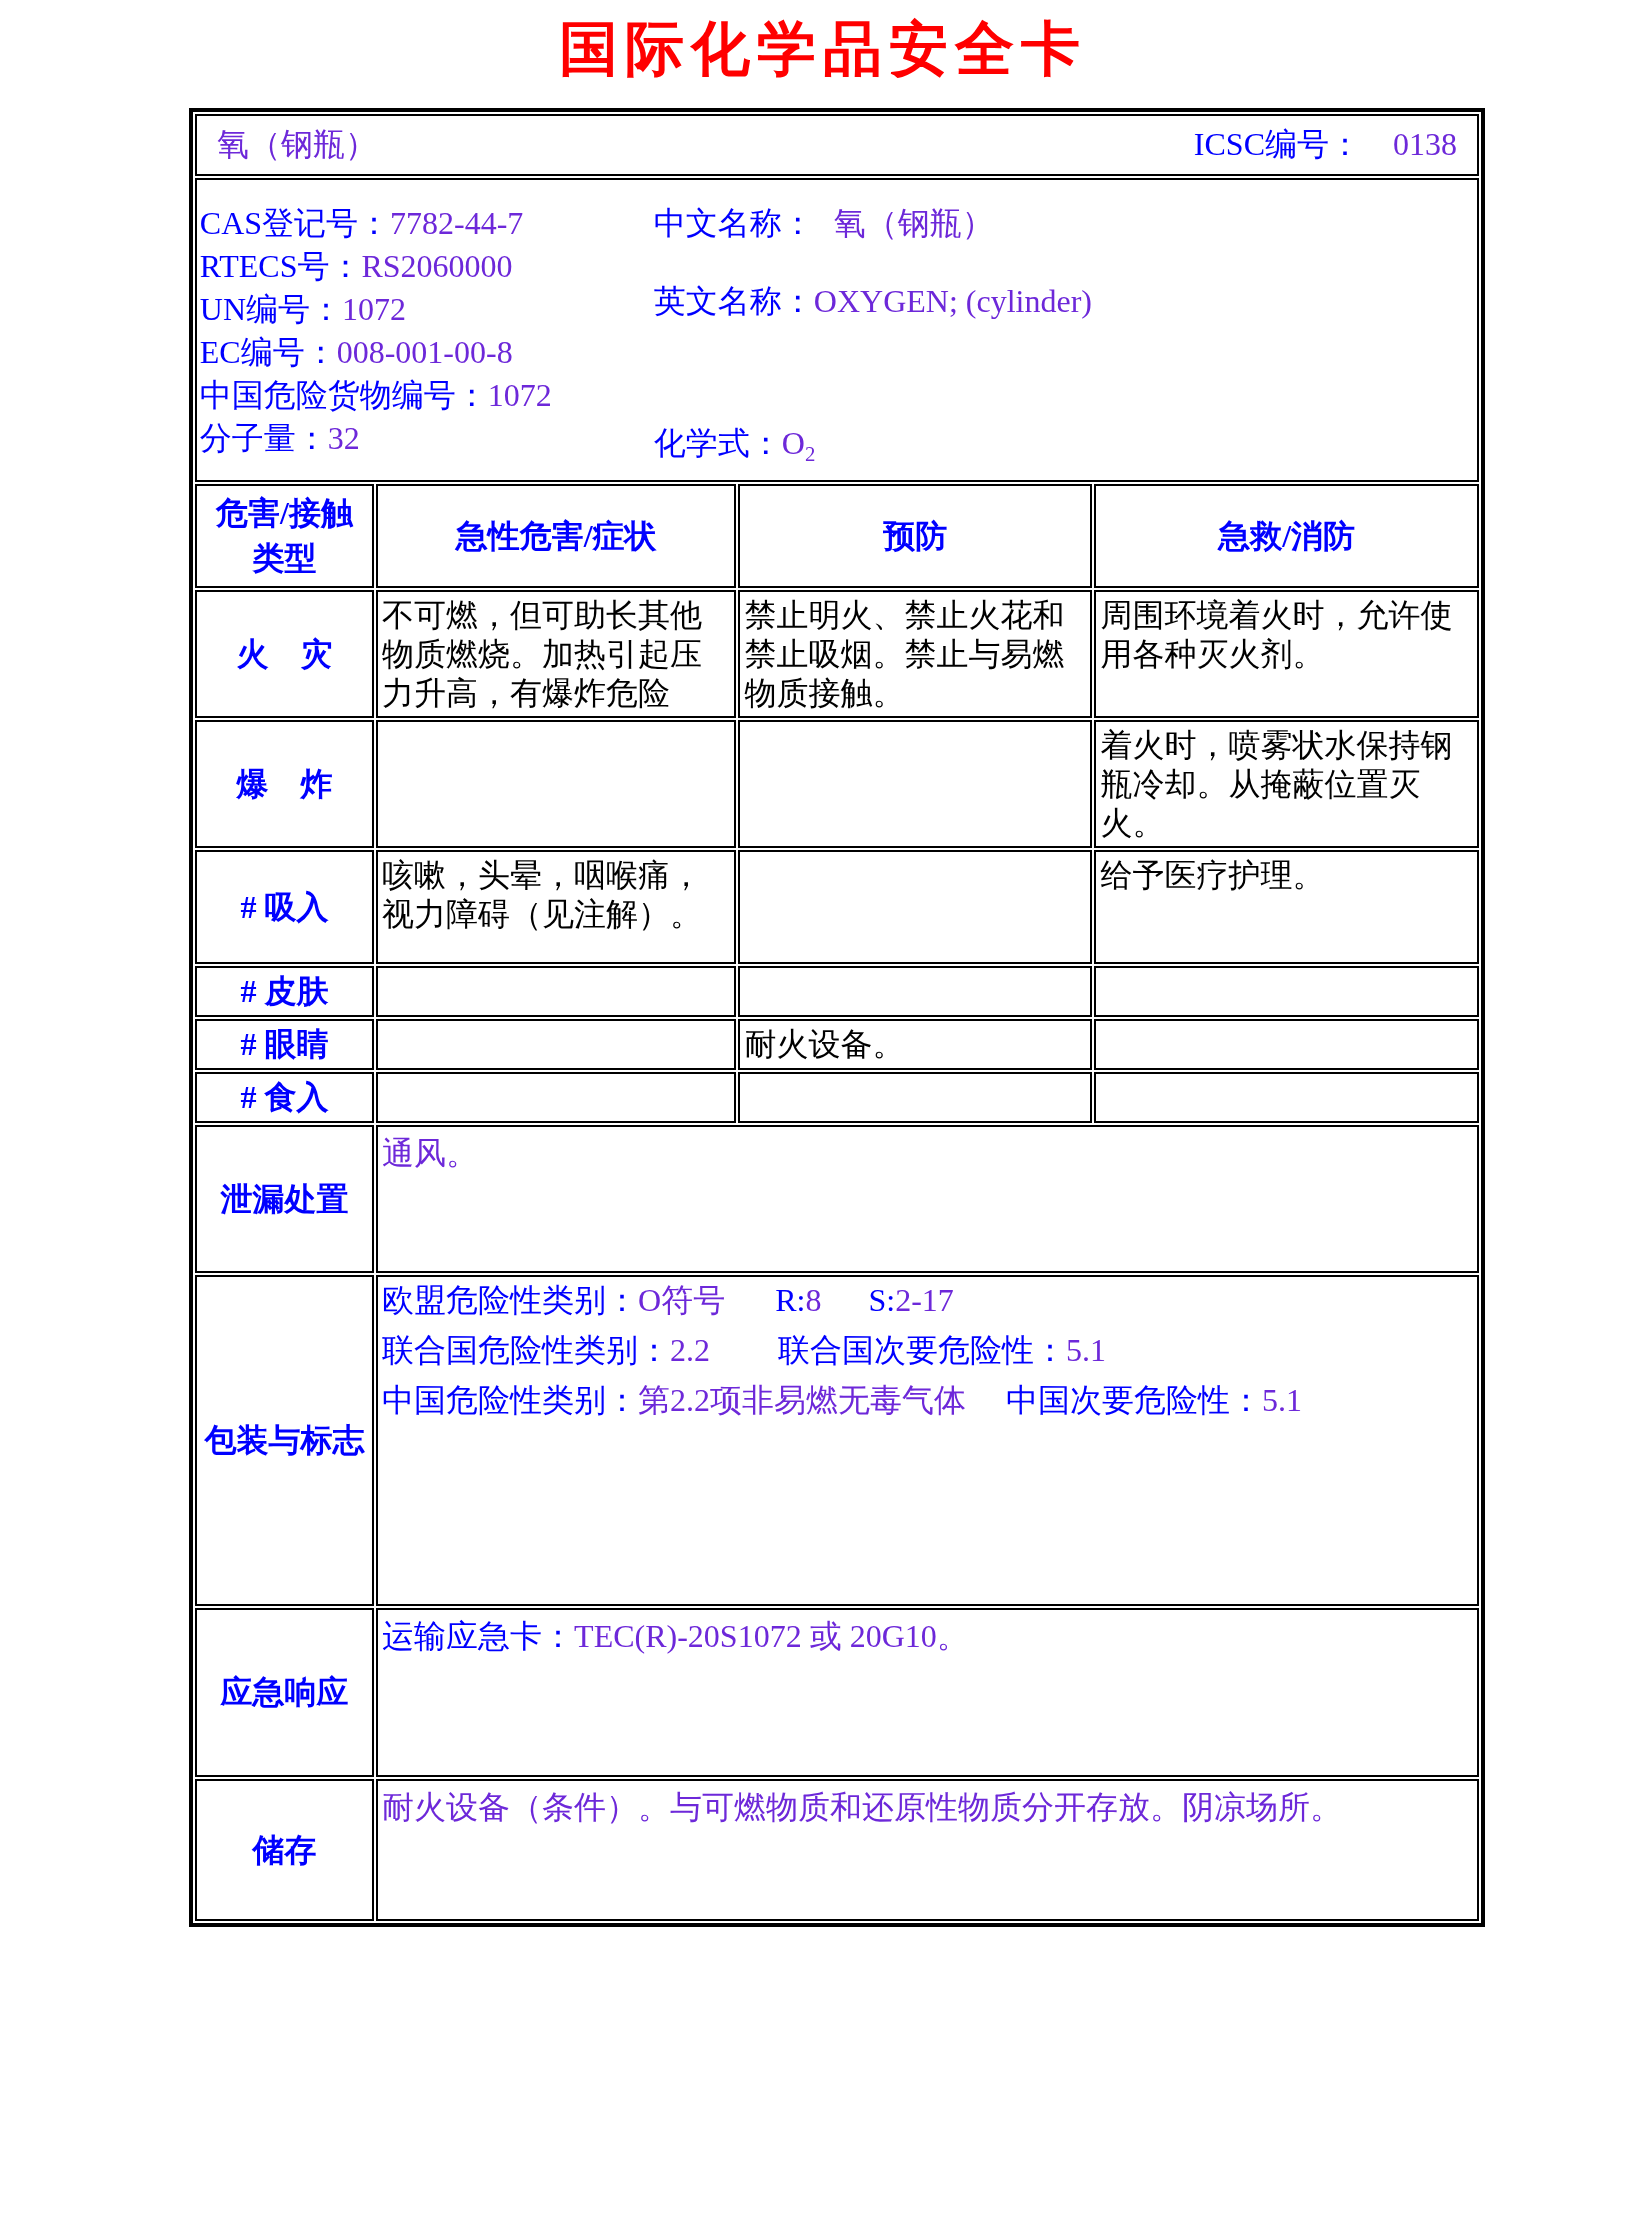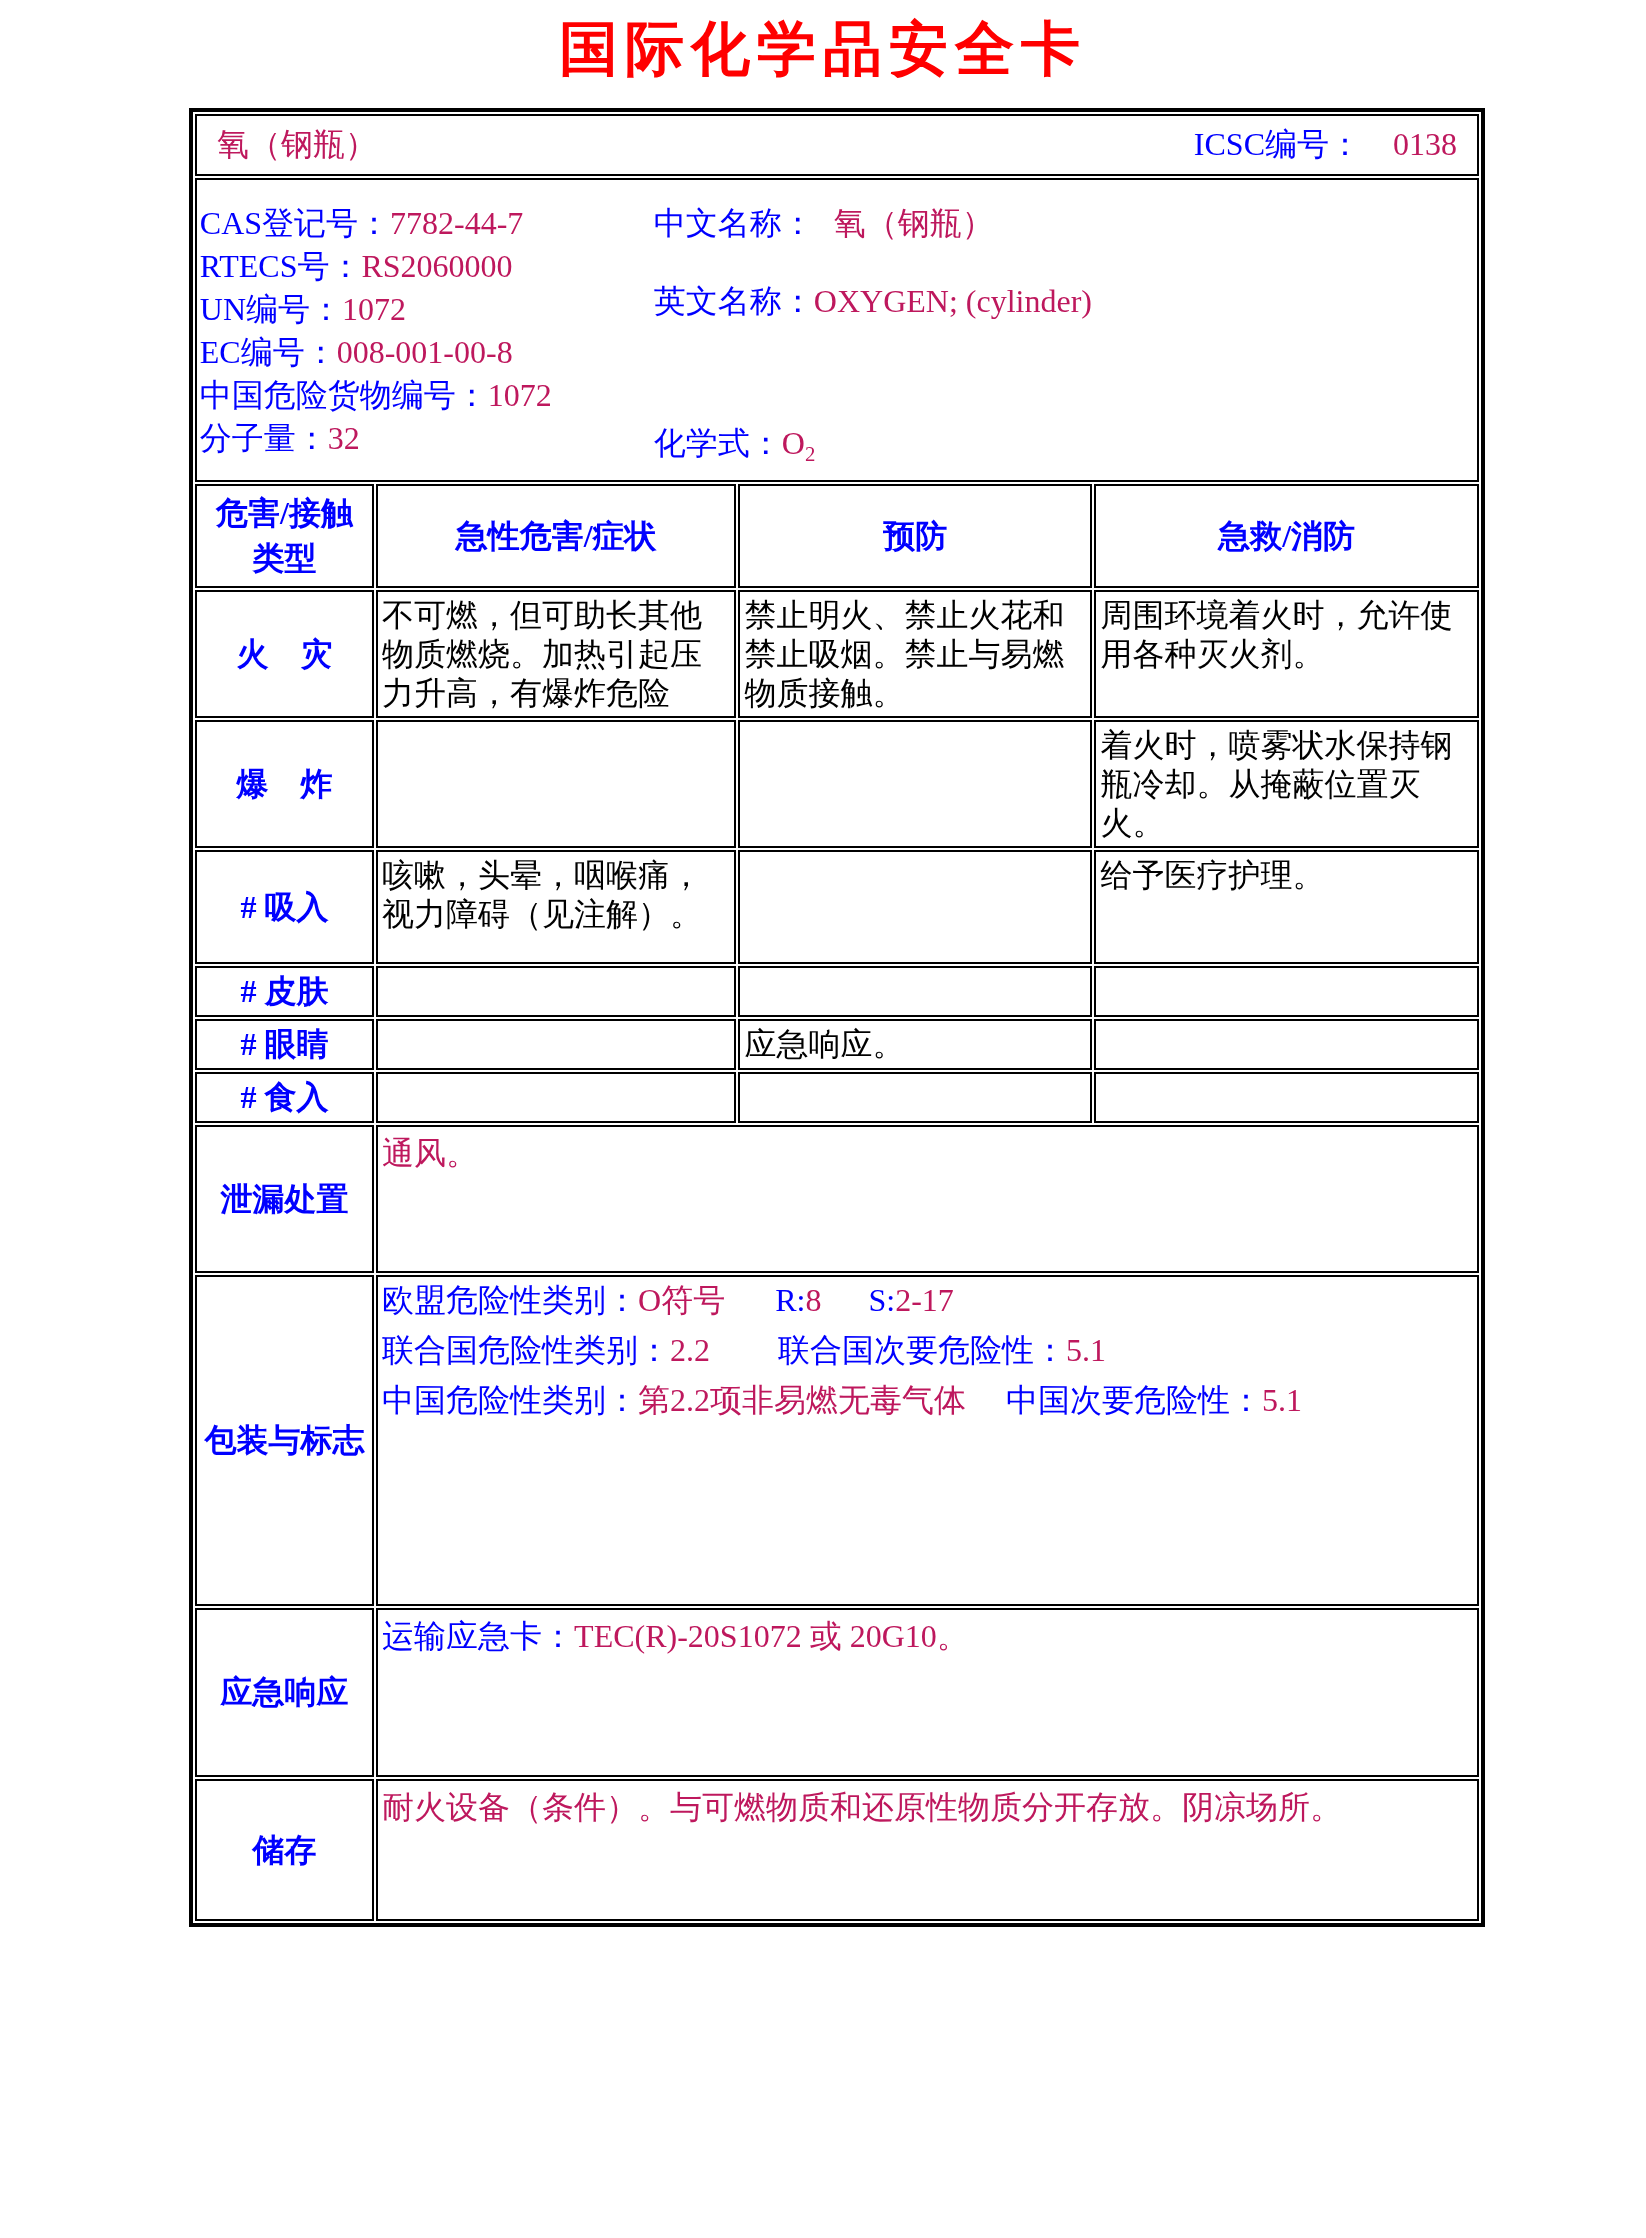--- a/index.html
+++ b/index.html
@@ -27,21 +27,21 @@
     border-collapse: separate;
     border-spacing: 2.8px;
     background: #fff;
   }
   col.c1 { width: 14%; }
   col.c2 { width: 28.2%; }
   col.c3 { width: 27.7%; }
   col.c4 { width: 30.1%; }
   td, th { border: 2.1px solid #000; background: #fff; }
   .lbl { color: #0000ff; font-weight: normal; }
-  .black { color: #be185d; font-weight: normal; }
+  .black { color: #6d28d9; font-weight: normal; }
   
   .name-cell { vertical-align: middle; padding: 0 20px; }
   .name-flex { display: flex; justify-content: space-between; align-items: center; }
   .icsc-val { margin-left: 32px; }
   
   .ids-cell { vertical-align: top; padding: 4.2px 1.4px 4.2px 2.8px; }
   .ids-flex { display: flex; margin-top: 18px; }
   .ids-left { width: 454px; flex: 0 0 auto; }
   .ids-right { flex: 1 1 auto; }
   .id-line { line-height: 43px; white-space: nowrap; }
@@ -156,21 +156,21 @@
     <tr style="height:44px">
       <td class="lblcell"># 皮肤</td>
       <td class="content"></td>
       <td class="content"></td>
       <td class="content"></td>
     </tr>
 
     <tr style="height:44px">
       <td class="lblcell"># 眼睛</td>
       <td class="content"></td>
-      <td class="content">应急响应。</td>
+      <td class="content">耐火设备。</td>
       <td class="content"></td>
     </tr>
 
     <tr style="height:44px">
       <td class="lblcell"># 食入</td>
       <td class="content"></td>
       <td class="content"></td>
       <td class="content"></td>
     </tr>
 

